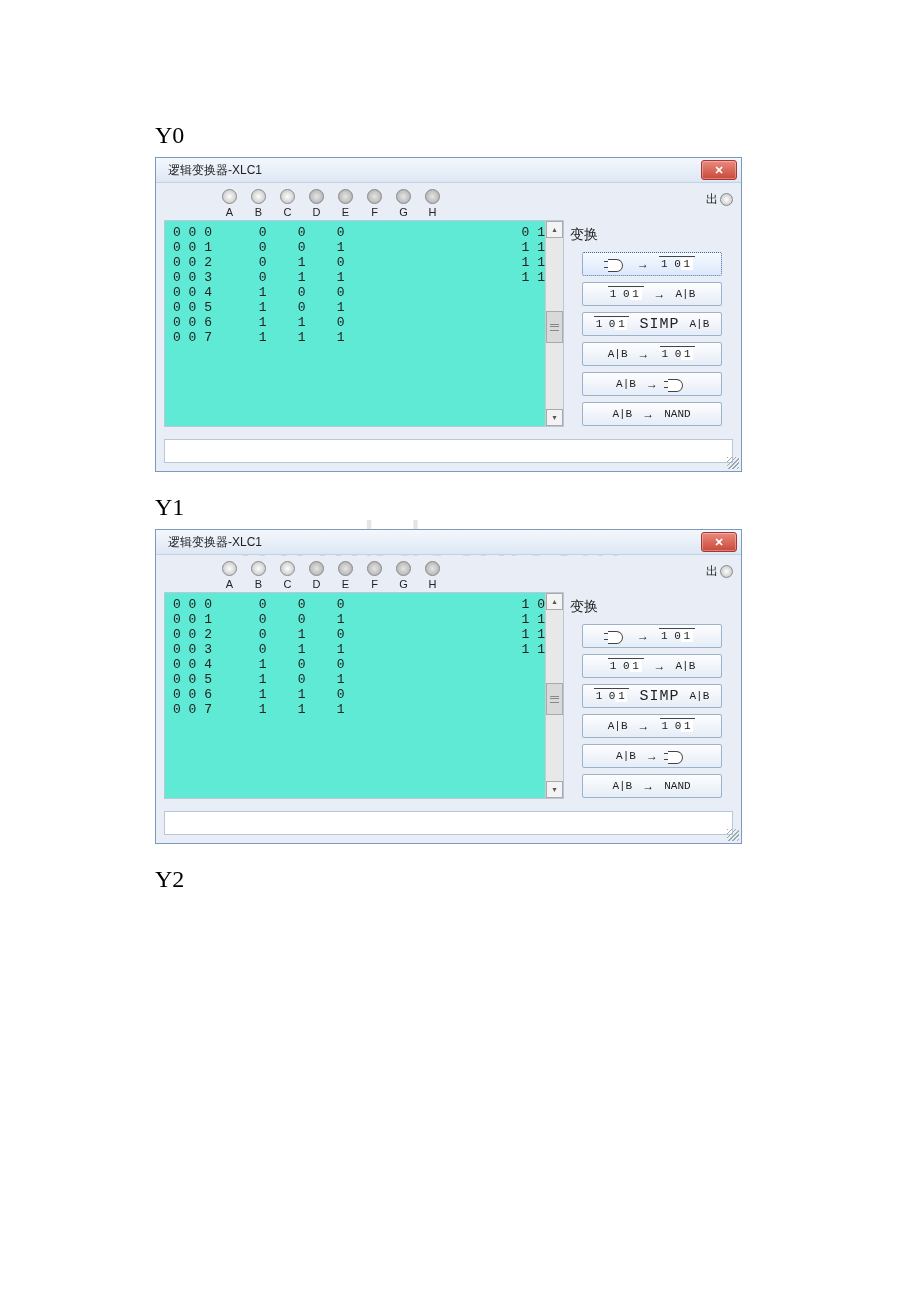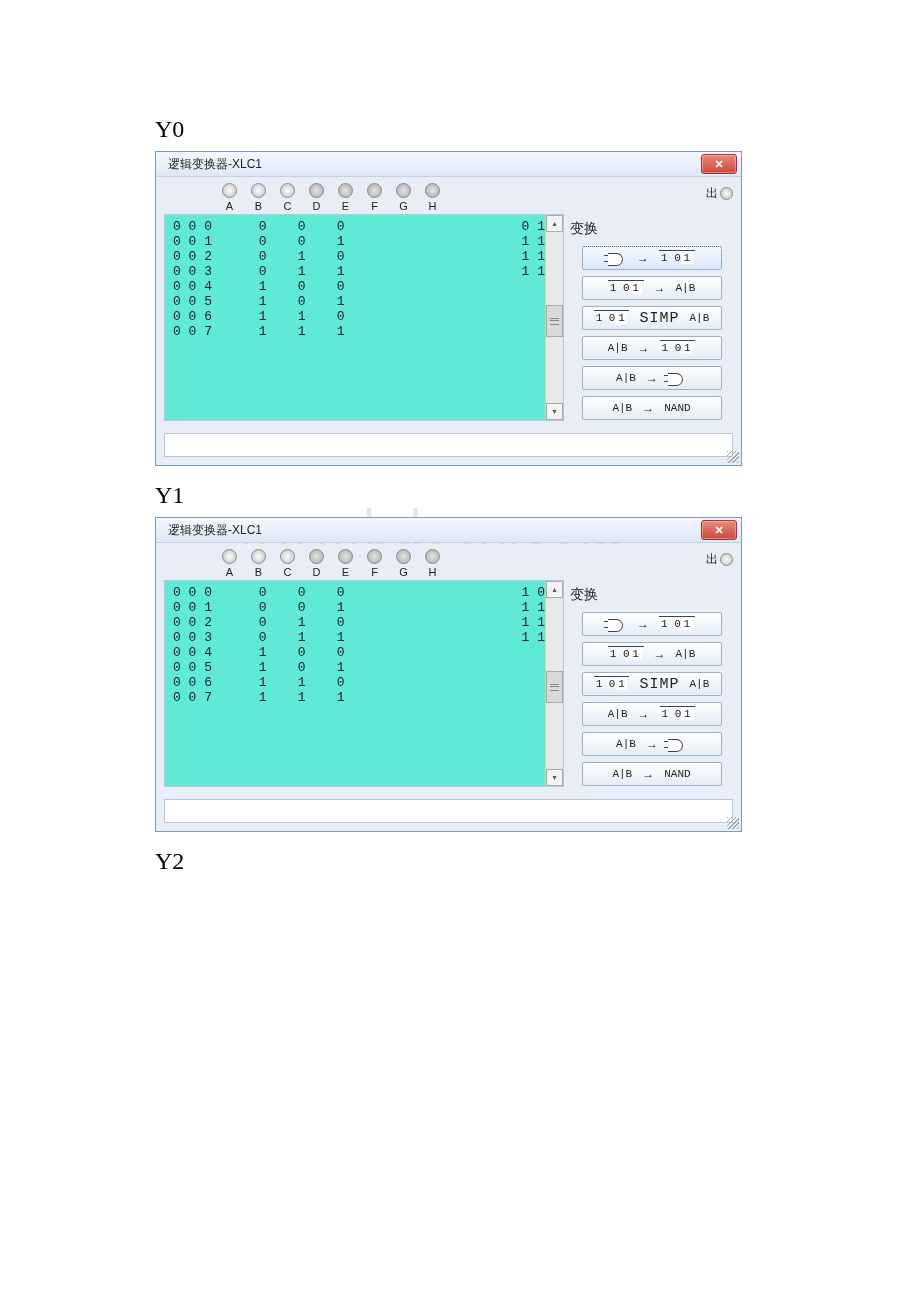--- a/index.html
+++ b/index.html
@@ -1,18 +1,18 @@
 <!DOCTYPE html>
 <html><head>
 <meta charset="utf-8">
 <style>
 body{margin:0;background:#fff;font-family:"Microsoft YaHei",SimSun,Arial,sans-serif;width:920px}
 .page{padding:100px 155px 0 155px}
 .heading{font-size:26px;margin:0 0 20px 0;font-weight:400}
-.sub{font-family:"Times New Roman",serif;font-size:24px;margin:16px 0 8px 0}
+.sub{font-family:"Times New Roman",serif;font-size:24px;margin:22px 0 8px 0}
 .win{width:585px;border:1px solid #7a9bbf;background:#e9eef6;font-family:Tahoma,"Microsoft Sans Serif",sans-serif;font-size:12px;color:#222;position:relative;margin-bottom:16px}
 .titlebar{height:24px;background:linear-gradient(#f4f8fd,#dde7f4);border-bottom:1px solid #c3d1e4;display:flex;align-items:center;padding:0 12px;position:relative}
 .titlebar-text{font-size:12px}
 .close-btn{position:absolute;right:4px;top:2px;width:34px;height:18px;background:linear-gradient(#e98a7d,#c9493a);border:1px solid #a33;border-radius:3px;display:flex;align-items:center;justify-content:center;color:#fff;font-weight:bold;font-size:11px;box-shadow:inset 0 0 0 1px rgba(255,255,255,.3)}
 .body{display:flex;gap:6px;padding:6px 8px 6px 8px}
 .left-col{width:400px}
 .outlabel{text-align:right;font-size:12px;margin-bottom:2px}
 .outlamp{display:inline-block;width:11px;height:11px;border-radius:50%;background:radial-gradient(#fefefe,#bcbcbc);border:1px solid #8a8a8a;vertical-align:middle;margin-left:2px}
 .lamps{display:flex;gap:14px;margin-left:58px}
 .lamp{width:13px;height:13px;border-radius:50%;background:radial-gradient(#fefefe,#bcbcbc);border:1px solid #8a8a8a}

